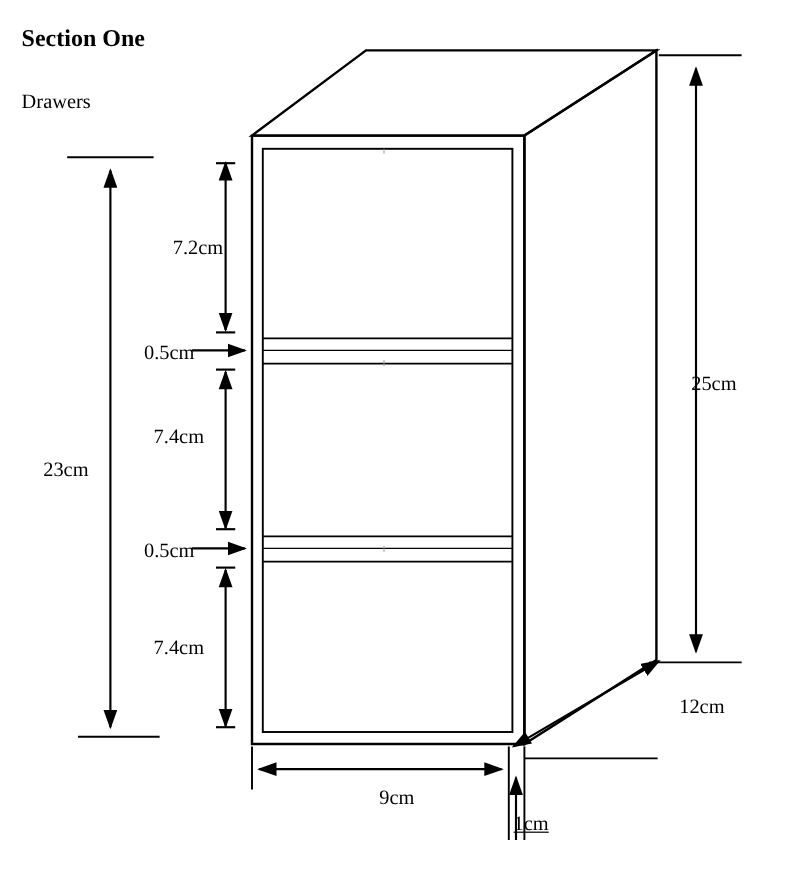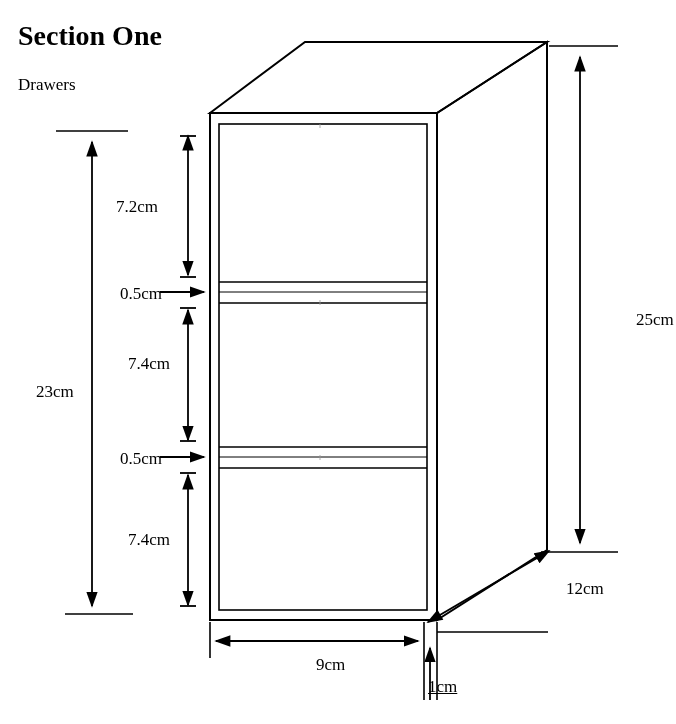--- a/index.html
+++ b/index.html
@@ -28,21 +28,21 @@
     height: 724px;
   }
   .lbl {
     position: absolute;
     font-family: "Liberation Serif", serif;
     white-space: nowrap;
     line-height: 1;
   }
   .title {
     font-weight: bold;
-    font-size: 28px;
+    font-size: 20px;
   }
   .sub {
     font-size: 17px;
   }
   .dim {
     font-size: 17px;
   }
 </style>
 </head>
 <body>
@@ -133,23 +133,23 @@
       <line x1="180" y1="606" x2="196" y2="606"></line>
     </g>
   </svg>
 
   <div class="lbl title" style="left:18px; top:22px;">Section One</div>
 
   <div class="lbl sub" style="left:18px; top:76px;font-family:Liberation Serif, serif;">Drawers</div>
 
   <div class="lbl dim" style="left:36px; top:383px;">23cm</div>
 
-  <div class="lbl dim" style="left:636px; top:311px;">25cm</div>
+  <div class="lbl dim" style="left:576px; top:311px;">25cm</div>
 
-  <div class="lbl dim" style="left:116px; top:198px;">7.2cm</div>
+  <div class="lbl dim" style="left:144px; top:198px;">7.2cm</div>
 
   <div class="lbl dim" style="left:120px; top:285px;">0.5cm</div>
 
   <div class="lbl dim" style="left:128px; top:355px;">7.4cm</div>
 
   <div class="lbl dim" style="left:120px; top:450px;">0.5cm</div>
 
   <div class="lbl dim" style="left:128px; top:531px;">7.4cm</div>
 
   <div class="lbl dim" style="left:296px; top:656px;margin-left:20px;">9cm</div>

